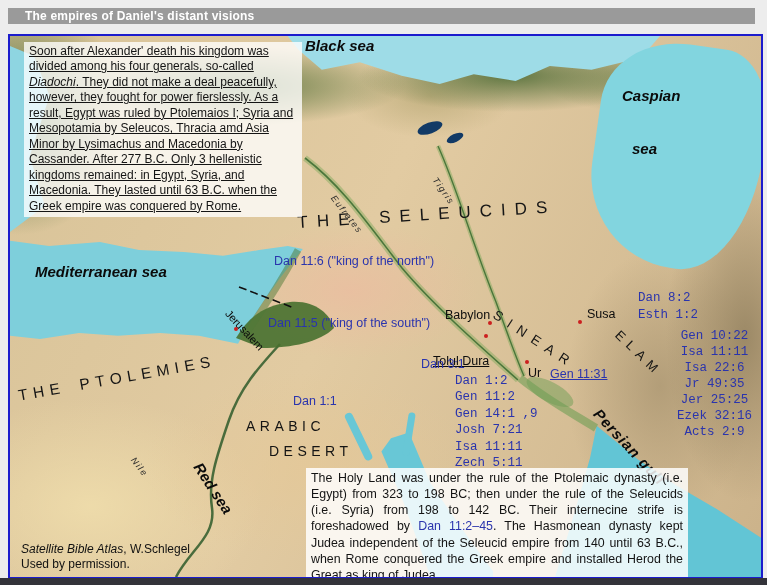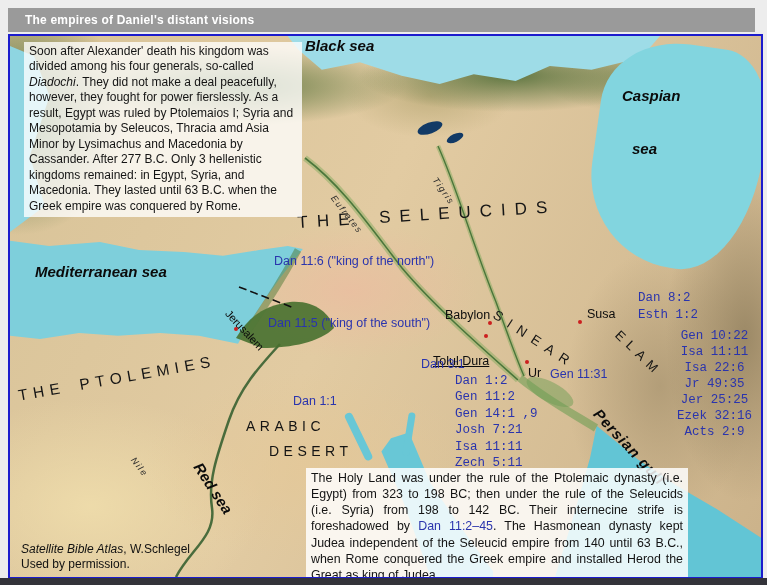--- a/index.html
+++ b/index.html
@@ -2,21 +2,21 @@
 <html><head>
 <meta charset="utf-8">
 <style>
   html,body{margin:0;padding:0;}
   body{
     width:767px;height:585px;overflow:hidden;position:relative;
     background:#ededed;
     font-family:"Liberation Sans",sans-serif;
   }
   .titlebar{
-    position:absolute;left:8px;top:8px;width:747px;height:24px;
+    position:absolute;left:8px;top:8px;width:747px;height:16px;
     background:#9a9a9a;display:flex;align-items:center;
   }
   .titlebar span{
     color:#ffffff;font-size:12px;font-weight:bold;margin-left:17px;letter-spacing:.2px;
   }
   .map{
     position:absolute;left:8px;top:34px;width:751px;height:541px;
     border:2px solid #1c1ccd;overflow:hidden;background:#d8c398;
   }
   .terrain{
@@ -131,21 +131,21 @@
   <div class="dot" style="left:224px;top:291px;"></div>
   <div class="dot" style="left:478px;top:285px;"></div>
   <div class="dot" style="left:474px;top:298px;"></div>
   <div class="dot" style="left:568px;top:284px;"></div>
   <div class="dot" style="left:515px;top:324px;"></div>
 
   <span class="l blue" style="left:264px;top:219px;">Dan 11:6 ("king of the north")</span>
   <span class="l blue" style="left:258px;top:281px;">Dan 11:5 ("king of the south")</span>
   <span class="l blue" style="left:283px;top:359px;">Dan 1:1</span>
   <span class="l blue" style="left:411px;top:322px;">Dan 3:1</span>
-  <span class="l blue" style="left:540px;top:332px;">Gen 11:31</span>
+  <span class="l blue" style="left:540px;top:332px;text-decoration:underline;">Gen 11:31</span>
 
   <div class="l blue list-col" style="left:628px;top:254px;line-height:17px;">
     <span>Dan 8:2</span>
     <span>Esth 1:2</span>
   </div>
 
   <div class="l blue list-col" style="left:445px;top:337px;line-height:16.4px;">
     <span>Dan 1:2</span>
     <span>Gen 11:2</span>
     <span>Gen 14:1 ,9</span>
@@ -157,21 +157,21 @@
   <div class="l blue list-col" style="left:652px;top:292px;width:105px;text-align:center;line-height:16px;">
     <span>Gen 10:22</span>
     <span>Isa 11:11</span>
     <span>Isa 22:6</span>
     <span>Jr 49:35</span>
     <span>Jer 25:25</span>
     <span>Ezek 32:16</span>
     <span>Acts 2:9</span>
   </div>
 
-  <div class="infobox" style="left:14px;top:6px;width:268px;">
+  <div class="infobox" style="left:14px;top:6px;width:268px;text-decoration:underline;">
     <span>Soon after Alexander' death his kingdom was divided among his four generals, so-called </span><i>Diadochi</i><span>. They did not make a deal peacefully, however, they fought for power fierslessly. As a result, Egypt was ruled by Ptolemaios I; Syria and Mesopotamia by Seleucos, Thracia amd Asia Minor by Lysimachus and Macedonia by Cassander. After 277 B.C. Only 3 hellenistic kingdoms remained: in Egypt, Syria, and Macedonia. They lasted until 63 B.C. when the Greek empire was conquered by Rome.</span>
   </div>
 
   <div class="infobox bottom" style="left:296px;top:432px;width:372px;">
     <span>The Holy Land was under the rule of the Ptolemaic dynasty (i.e. Egypt) from 323 to 198 BC; then under the rule of the Seleucids (i.e. Syria) from 198 to 142 BC. Their internecine strife is foreshadowed by </span><span class="blue" style="font-size:12.4px;">Dan 11:2–45</span><span>. The Hasmonean dynasty kept Judea independent of the Seleucid empire from 140 until 63 B.C., when Rome conquered the Greek empire and installed Herod the Great as king of Judea.</span>
   </div>
 
   <div class="l attr" style="left:11px;top:506px;">
     <i>Satellite Bible Atlas</i><span>, W.Schlegel</span><br>
     <span>Used by permission.</span>

